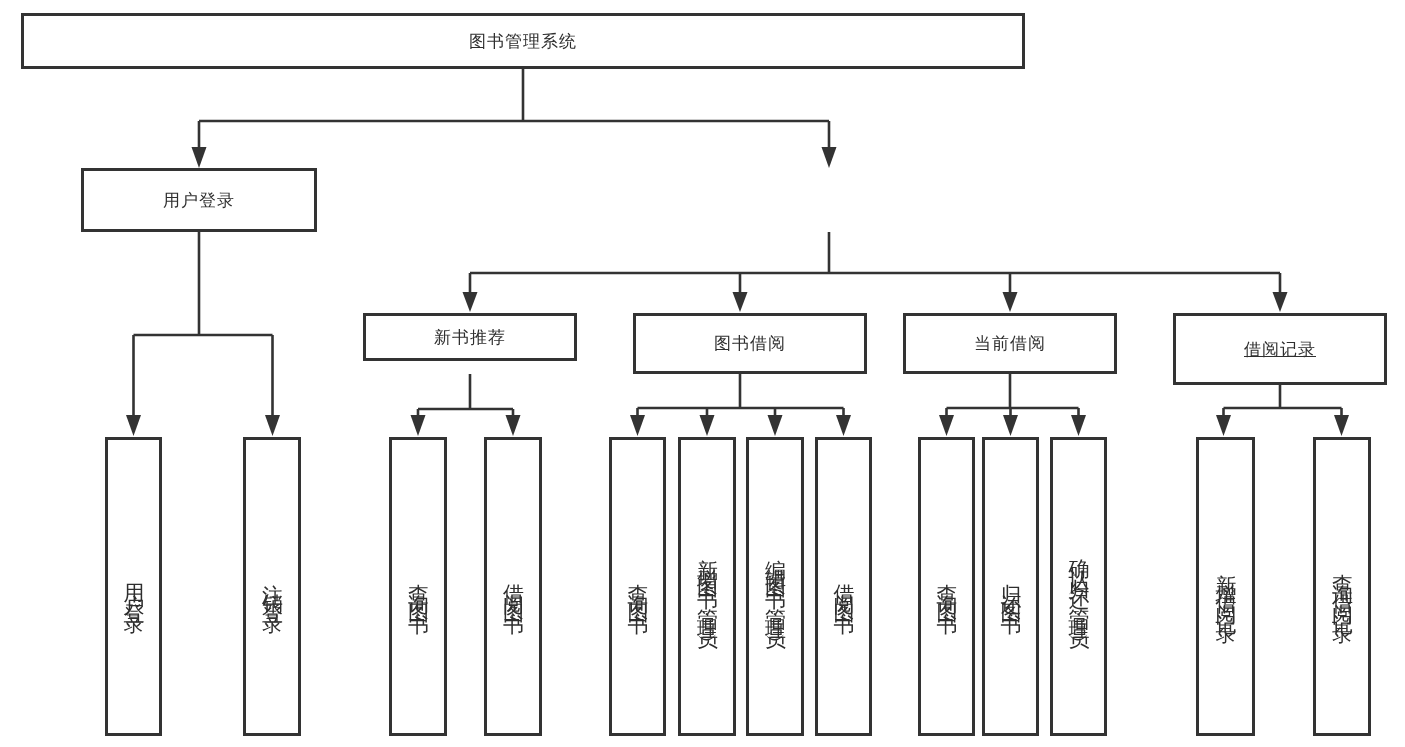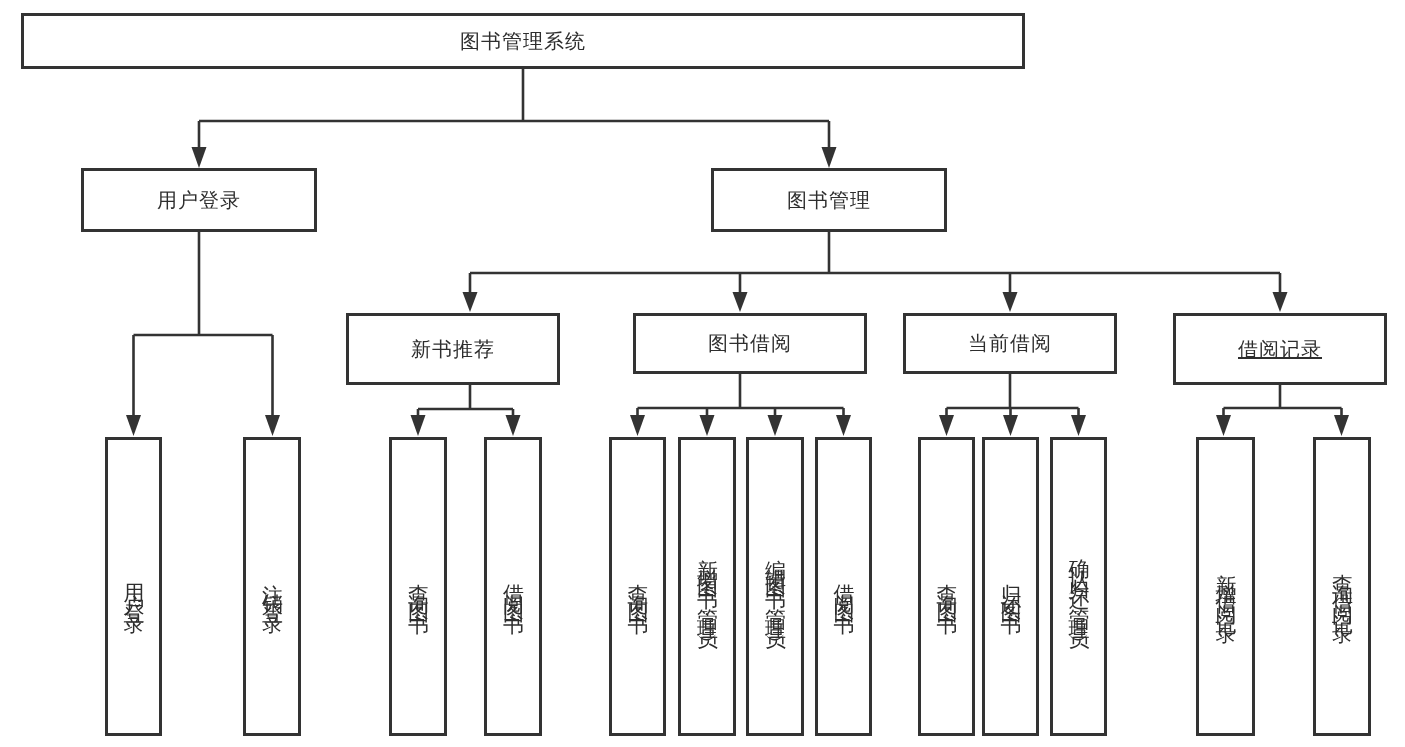--- a/index.html
+++ b/index.html
@@ -25,21 +25,21 @@
   }
   .node {
     position: absolute;
     box-sizing: border-box;
     border: 3px solid #333333;
     background: #ffffff;
     display: flex;
     align-items: center;
     justify-content: center;
     color: #2e2e2e;
-    font-size: 20px;
+    font-size: 17px;
     letter-spacing: 1px;
     z-index: 1;
   }
   .vnode {
     position: absolute;
     box-sizing: border-box;
     border: 3px solid #333333;
     background: #ffffff;
     display: flex;
     align-items: center;
@@ -106,25 +106,22 @@
     </g>
   </svg>
 
   <div class="node" style="left:21px; top:13px; width:1004px; height:56px;">
     <span>图书管理系统</span>
   </div>
 
   <div class="node" style="left:81px; top:168px; width:236px; height:64px;">
     <span>用户登录</span>
   </div>
-  <div class="node" style="left:711px; top:168px; width:236px; height:64px;">
-    <span>图书管理</span>
-  </div>
 
-  <div class="node" style="left:346px; top:313px; width:214px; height:72px;font-family:Liberation Serif, serif;">
+  <div class="node" style="left:363px; top:313px; width:214px; height:48px;font-family:Liberation Serif, serif;">
     <span>新书推荐</span>
   </div>
   <div class="node" style="left:633px; top:313px; width:234px; height:61px;">
     <span>图书借阅</span>
   </div>
   <div class="node" style="left:903px; top:313px; width:214px; height:61px;">
     <span>当前借阅</span>
   </div>
   <div class="node" style="left:1173px; top:313px; width:214px; height:72px;text-decoration:underline;">
     <span>借阅记录</span>

